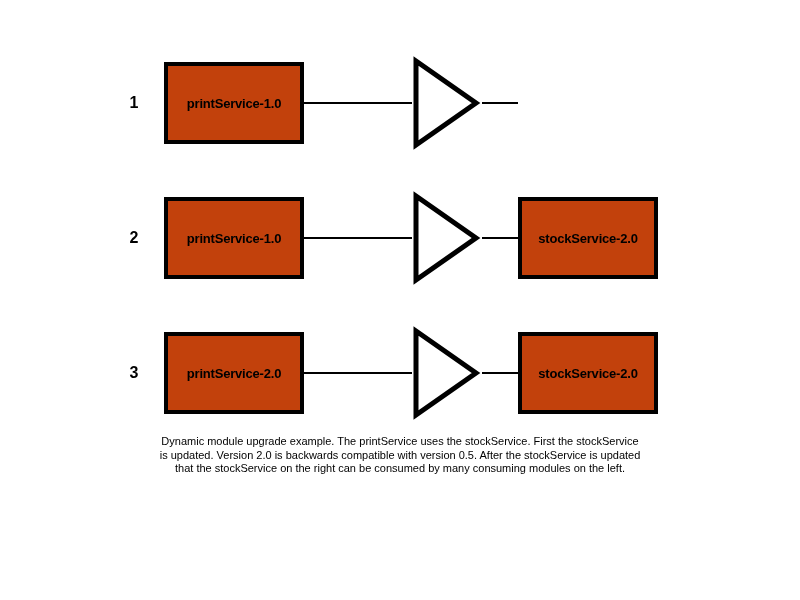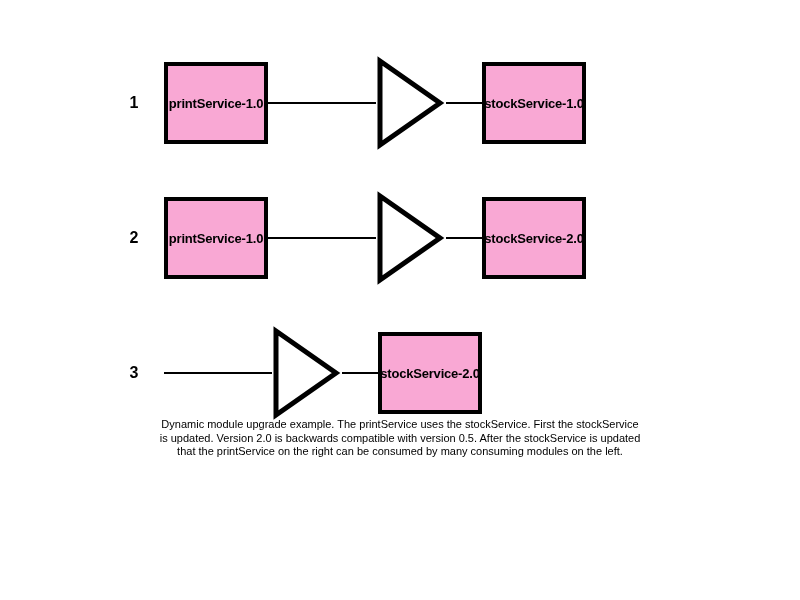--- a/index.html
+++ b/index.html
@@ -11,37 +11,37 @@
     overflow: hidden;
   }
   .canvas { position: relative; width: 800px; height: 600px; background: #ffffff; }
   .diagram { position: absolute; top: 57px; left: 124px; display: flex; flex-direction: column; }
   .row { display: flex; align-items: center; height: 92px; margin-bottom: 43px; }
   .row-number {
     width: 20px; margin-right: 20px;
     font-size: 16px; font-weight: bold; text-align: center;
   }
   .service-box {
-    width: 104px; height: 82px;
+    width: 140px; height: 82px;
     border: 4px solid #000000;
-    background: #f9a8d4;
+    background: #c2410c;
     display: flex; align-items: center; justify-content: center;
     flex-shrink: 0;
   }
   .service-box .label {
     font-size: 13px; font-weight: bold; white-space: nowrap;
     letter-spacing: -0.2px;
   }
   .connector { height: 2px; background: #000000; flex-shrink: 0; }
   .connector.long { width: 108px; }
   .connector.short { width: 36px; }
   .tri-wrap { width: 70px; height: 92px; flex-shrink: 0; display: flex; align-items: center; justify-content: center; }
   .tri-wrap svg { overflow: visible; display: block; }
   .caption {
-    position: absolute; top: 418px; left: 0; width: 800px;
+    position: absolute; top: 435px; left: 0; width: 800px;
     text-align: center;
     font-size: 11px; line-height: 13.5px;
     color: #000000;
   }
 </style>
 </head>
 <body>
 
 <div class="canvas">
 
@@ -52,23 +52,20 @@
       <div class="service-box">
         <span class="label">printService-1.0</span>
       </div>
       <div class="connector long"></div>
       <div class="tri-wrap">
         <svg width="68" height="92" viewBox="0 0 68 92" xmlns="http://www.w3.org/2000/svg">
           <polygon points="3,4 63,46 3,88" fill="#ffffff" stroke="#000000" stroke-width="5" stroke-miterlimit="10"></polygon>
         </svg>
       </div>
       <div class="connector short"></div>
-      <div class="service-box">
-        <span class="label">stockService-1.0</span>
-      </div>
     </div>
 
     <div class="row">
       <div class="row-number">2</div>
       <div class="service-box">
         <span class="label">printService-1.0</span>
       </div>
       <div class="connector long"></div>
       <div class="tri-wrap">
         <svg width="68" height="92" viewBox="0 0 68 92" xmlns="http://www.w3.org/2000/svg">
@@ -76,33 +73,36 @@
         </svg>
       </div>
       <div class="connector short"></div>
       <div class="service-box">
         <span class="label">stockService-2.0</span>
       </div>
     </div>
 
     <div class="row">
       <div class="row-number">3</div>
+      <div class="service-box">
+        <span class="label">printService-2.0</span>
+      </div>
       <div class="connector long"></div>
       <div class="tri-wrap">
         <svg width="68" height="92" viewBox="0 0 68 92" xmlns="http://www.w3.org/2000/svg">
           <polygon points="3,4 63,46 3,88" fill="#ffffff" stroke="#000000" stroke-width="5" stroke-miterlimit="10"></polygon>
         </svg>
       </div>
       <div class="connector short"></div>
       <div class="service-box">
         <span class="label">stockService-2.0</span>
       </div>
     </div>
 
   </div>
 
   <div class="caption">
     <div>Dynamic module upgrade example. The printService uses the stockService. First the stockService</div>
     <div>is updated. Version 2.0 is backwards compatible with version 0.5. After the stockService is updated</div>
-    <div>that the printService on the right can be consumed by many consuming modules on the left.</div>
+    <div>that the stockService on the right can be consumed by many consuming modules on the left.</div>
   </div>
 
 </div>
 
 </body></html>

